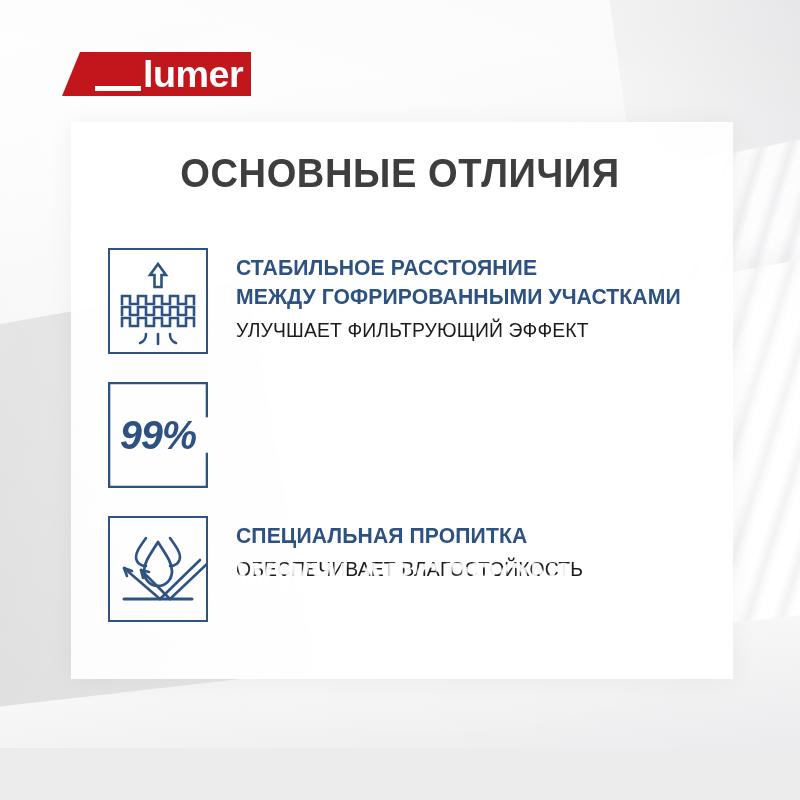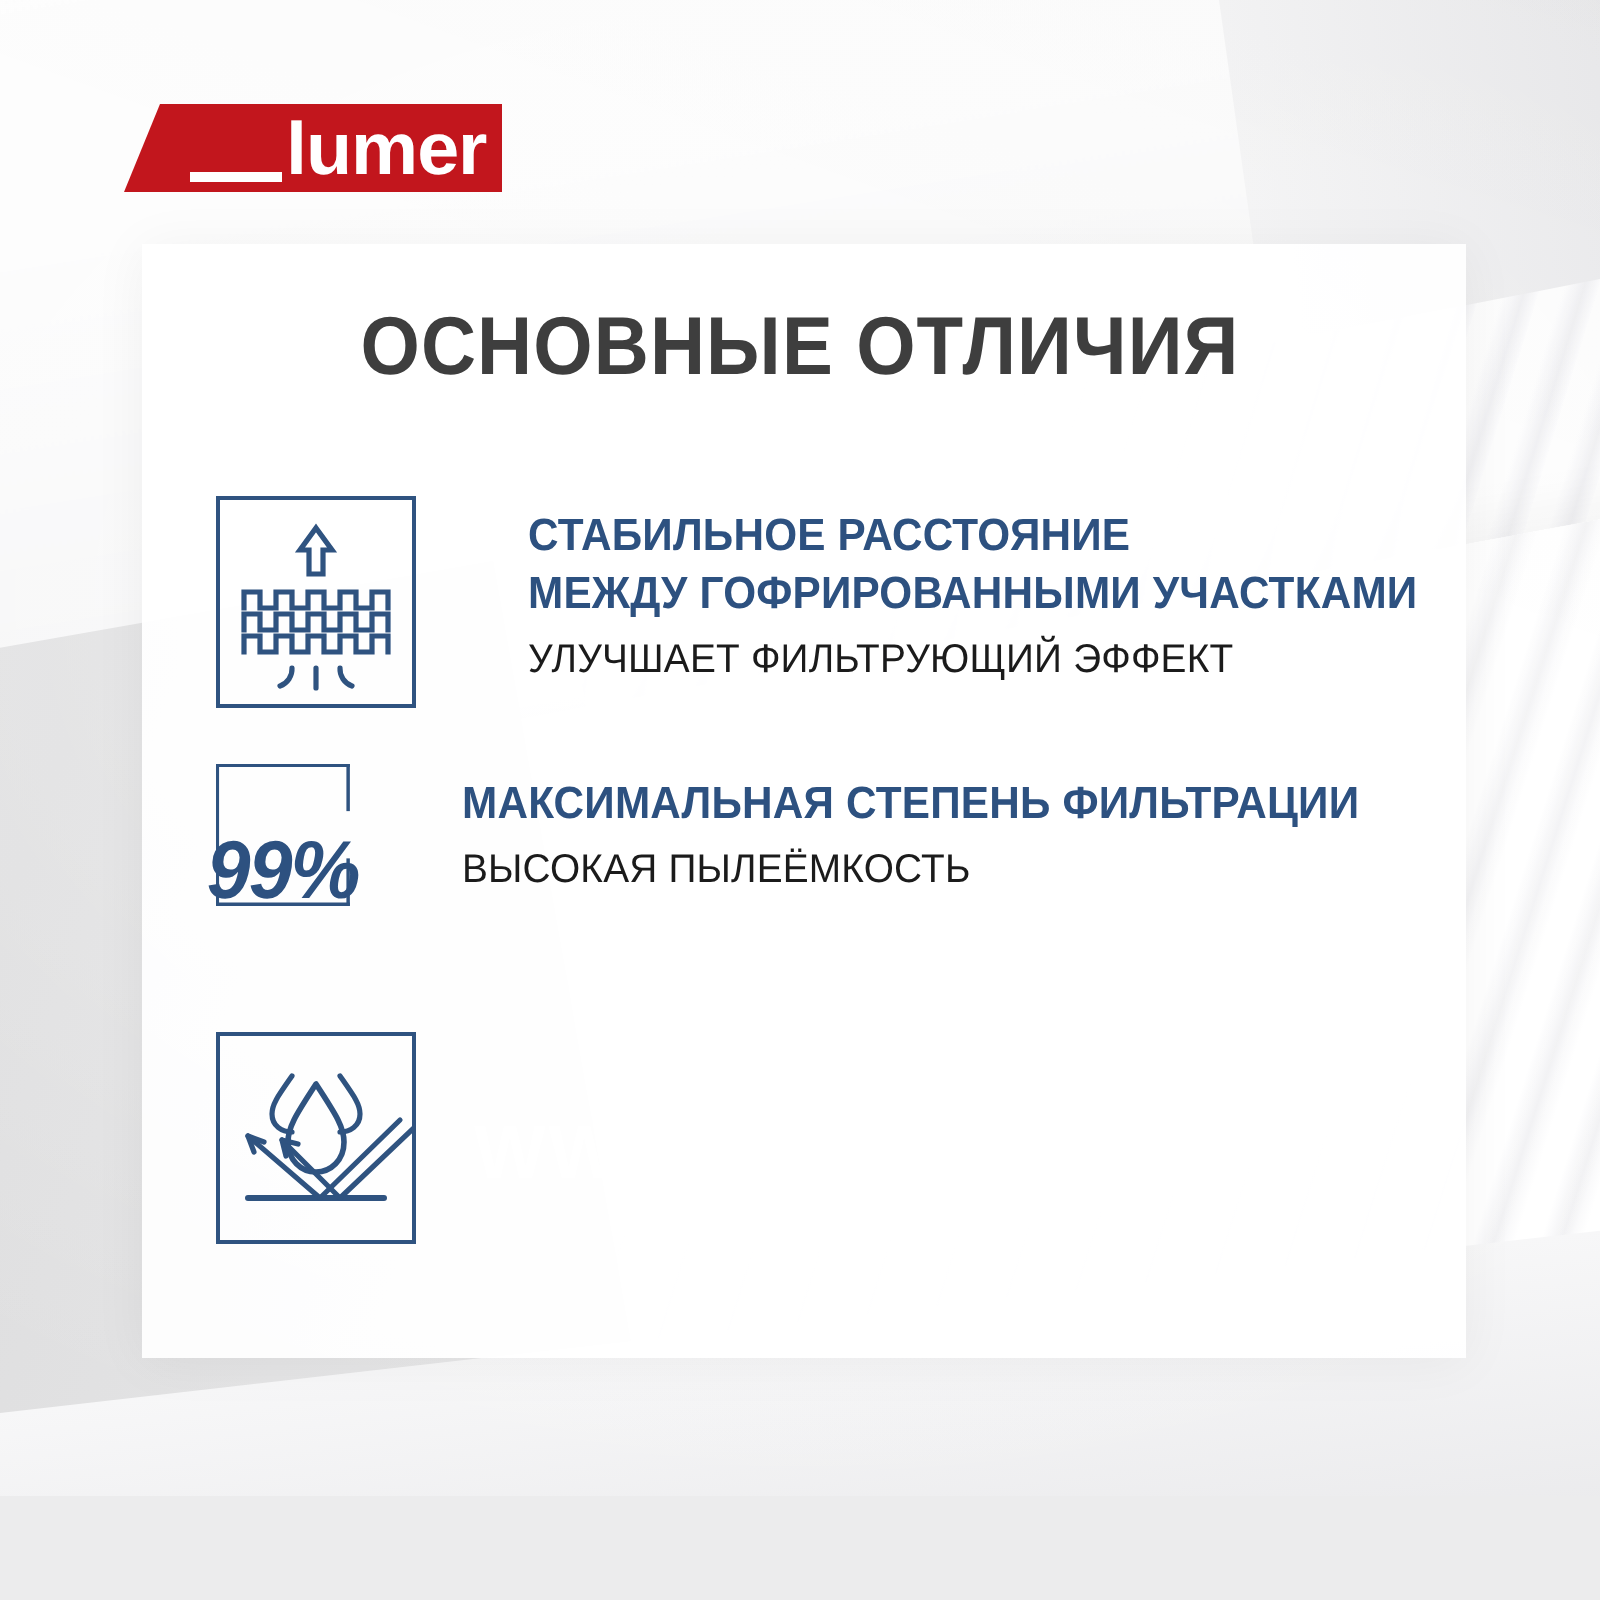--- a/index.html
+++ b/index.html
@@ -210,21 +210,21 @@
     position: absolute;
     inset: 0;
     border: 2px solid #2f5380;
     box-sizing: border-box;
   }
   .icon-svg {
     position: absolute;
     inset: 0;
   }
   .feat-text {
-    padding-left: 56px;
+    padding-left: 28px;
     padding-top: 6px;
   }
   .feat-head {
     color: #2d5180;
     font-family: "Liberation Sans", sans-serif;
     font-weight: bold;
     font-size: 22.5px;
     line-height: 1.28;
     letter-spacing: 0.1px;
     transform: scaleX(0.94);
@@ -336,24 +336,20 @@
       <div class="pct-box">
         <svg class="icon-svg" viewBox="0 0 100 106">
           <g fill="none" stroke="#2f5380" stroke-width="2.6" stroke-linecap="square">
             <path d="M99 1 L1 1 L1 105 L99 105"></path>
             <path d="M99 1 L99 34"></path>
             <path d="M99 72 L99 105"></path>
           </g>
         </svg>
         <div class="pct-value">99%</div>
       </div>
-      <div class="feat-text">
-        <div class="feat-head">МАКСИМАЛЬНАЯ СТЕПЕНЬ ФИЛЬТРАЦИИ</div>
-        <div class="feat-sub">ВЫСОКАЯ ПЫЛЕЁМКОСТЬ</div>
-      </div>
     </div>
 
     <div class="feature">
       <div class="icon-box">
         <div class="icon-frame"></div>
         <svg class="icon-svg" viewBox="0 0 100 106">
           <g fill="none" stroke="#2f5380" stroke-width="2.6" stroke-linecap="round" stroke-linejoin="round">
 
             <path d="M38 22 C 31 32 28 36 28 41 C 28 47 33 50 38 50"></path>
             <path d="M62 22 C 69 32 72 36 72 41 C 72 47 67 50 62 50"></path>
@@ -364,19 +360,23 @@
 
             <path d="M16 52 L52 83"></path>
             <path d="M16 52 L24 55 M16 52 L19 60"></path>
             <path d="M33 54 L62 83"></path>
             <path d="M33 54 L41 56 M33 54 L35 62"></path>
             <path d="M52 83 L92 44"></path>
             <path d="M62 83 L100 47"></path>
           </g>
         </svg>
       </div>
+      <div class="feat-text">
+        <div class="feat-head">СПЕЦИАЛЬНАЯ ПРОПИТКА</div>
+        <div class="feat-sub">ОБЕСПЕЧИВАЕТ ВЛАГОСТОЙКОСТЬ</div>
+      </div>
     </div>
 
   </div>
 
   <div class="watermark">WWW.ABCPRONI.INE</div>
 
 </div>
 
 </body></html>

